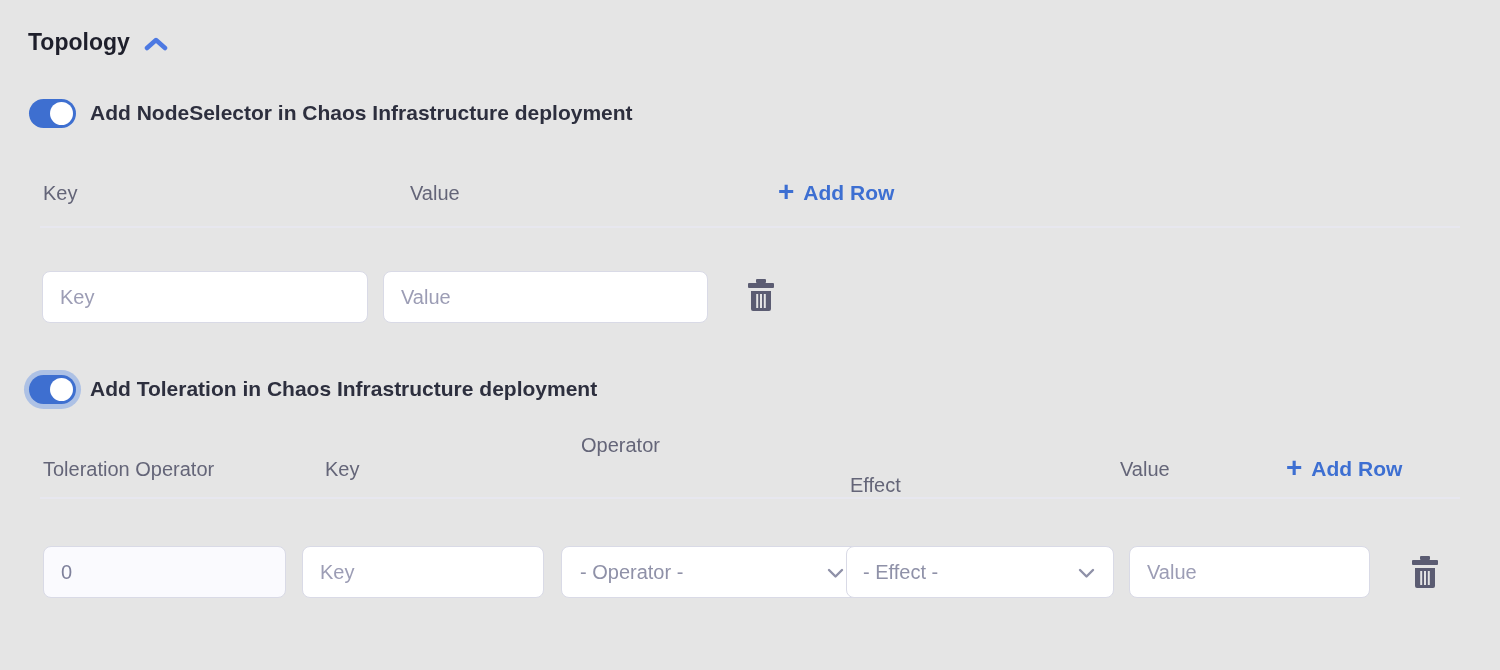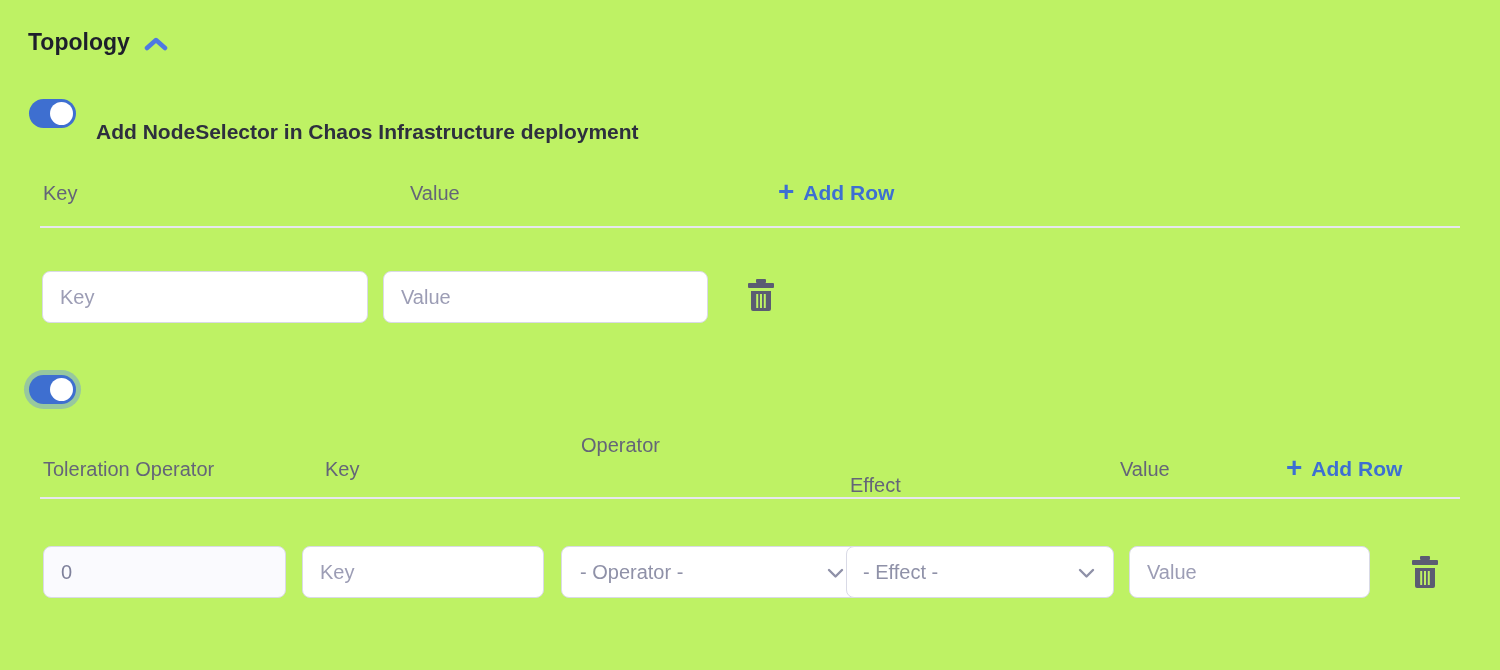--- a/index.html
+++ b/index.html
@@ -3,21 +3,21 @@
 <meta charset="utf-8">
 <style>
   * { margin: 0; padding: 0; box-sizing: border-box; }
   html, body { background: #ffffff; }
   body { font-family: "Liberation Sans", "DejaVu Sans", sans-serif; }
 
   #app {
     position: relative;
     width: 1500px;
     height: 670px;
-    background: #bef264;
+    background: #e5e5e5;
     overflow: hidden;
     text-decoration: underline;
   }
 
   
   .section-title {
     position: absolute;
     left: 28px; top: 29px;
     font-size: 23px;
     font-weight: 700;
@@ -142,21 +142,21 @@
     <span>
       <svg class="chev-up-svg" width="24" height="16" viewBox="0 0 24 16">
         <polyline points="3,12 12,4 21,12" fill="none" stroke="#4d79e2" stroke-width="4.5" stroke-linecap="round" stroke-linejoin="round"></polyline>
       </svg>
     </span>
   </div>
 
   <div class="toggle" style="left:29px; top:99px;">
     <div class="knob"></div>
   </div>
-  <div class="toggle-label" style="left:96px; top:101px;margin-top:19px;">Add NodeSelector in Chaos Infrastructure deployment</div>
+  <div class="toggle-label" style="left:90px; top:101px;">Add NodeSelector in Chaos Infrastructure deployment</div>
 
   <div class="th" style="left:43px; top:182px;">Key</div>
   <div class="th" style="left:410px; top:182px;">Value</div>
   <div class="add-row-btn" style="left:778px; top:181px;">
     <span class="plus">+</span>
     <span>Add Row</span>
   </div>
   <div class="divider" style="top:226px;"></div>
 
   <input class="txt-input" style="left: 42px; top: 271px; width: 326px;" placeholder="Key">
@@ -170,20 +170,21 @@
           <path d="M5 12 h20 v18 a2 2 0 0 1 -2 2 h-16 a2 2 0 0 1 -2 -2 z
                    M10.2 15 h2 v14 h-2 z M14 15 h2 v14 h-2 z M17.8 15 h2 v14 h-2 z" fill-rule="evenodd"></path>
         </g>
       </svg>
     </span>
   </button>
 
   <div class="toggle focused" style="left:29px; top:375px;">
     <div class="knob"></div>
   </div>
+  <div class="toggle-label" style="left:90px; top:377px;">Add Toleration in Chaos Infrastructure deployment</div>
 
   <div class="th" style="left:43px; top:458px;">Toleration Operator</div>
   <div class="th" style="left:325px; top:458px;">Key</div>
   <div class="th" style="left:581px; top:434px;">Operator</div>
   <div class="th" style="left:850px; top:458px;margin-top:16px;">Effect</div>
   <div class="th" style="left:1120px; top:458px;">Value</div>
   <div class="add-row-btn" style="left:1286px; top:457px;">
     <span class="plus">+</span>
     <span>Add Row</span>
   </div>

